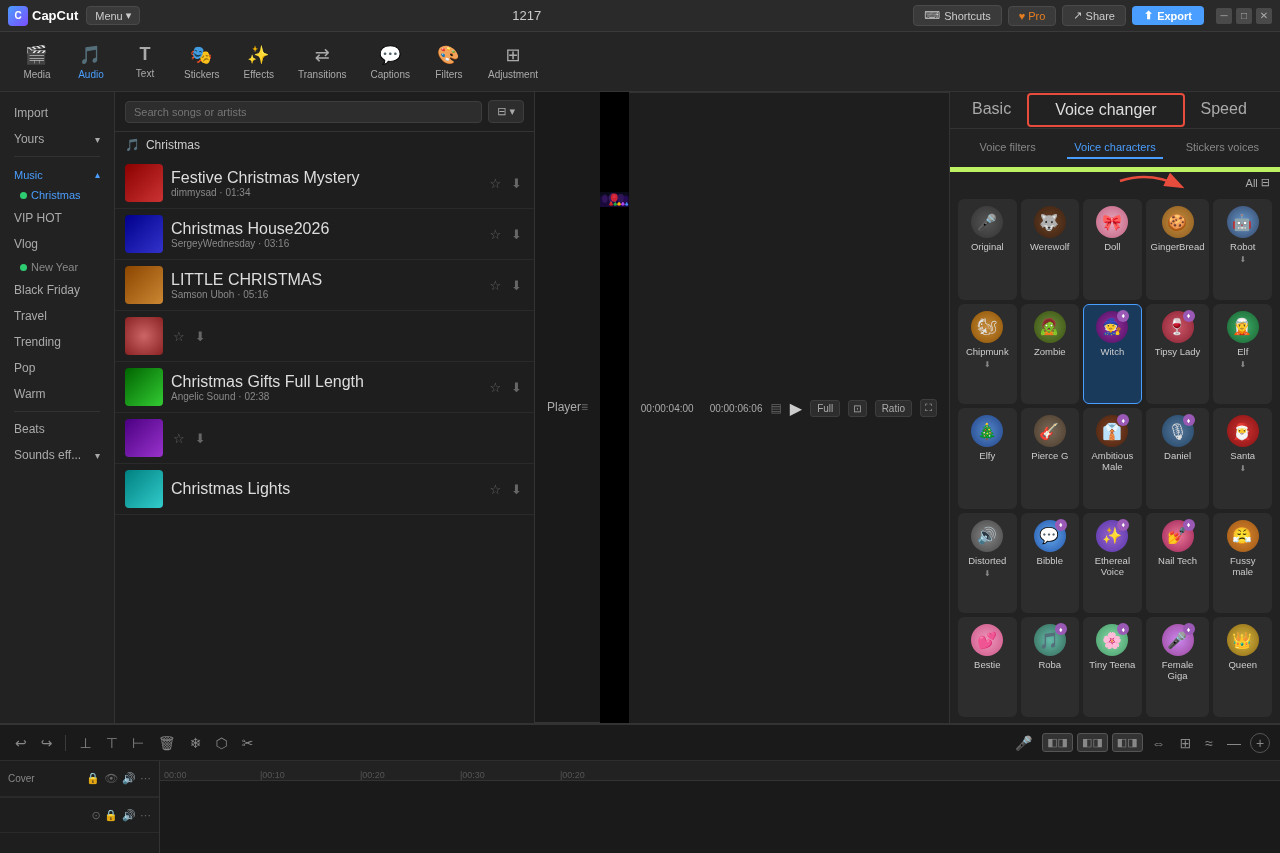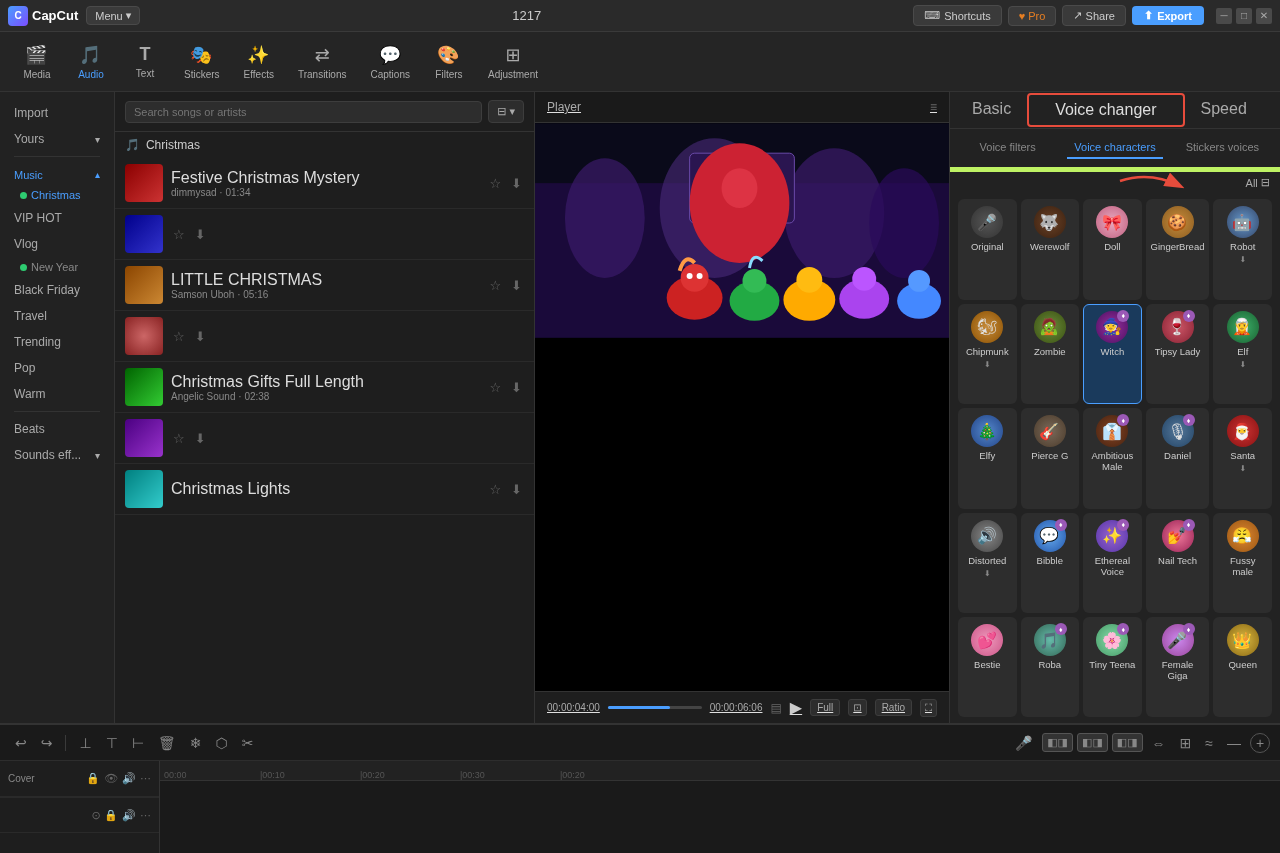--- a/index.html
+++ b/index.html
@@ -46,21 +46,21 @@
     .music-list { flex: 1; overflow-y: auto; }
     .music-item { display: flex; align-items: center; padding: 6px 10px; cursor: pointer; gap: 8px; border-bottom: 1px solid #2a2a2a; }
     .music-thumb { width: 38px; height: 38px; border-radius: 4px; background: #444; flex-shrink: 0; overflow: hidden; display: flex; align-items: center; justify-content: center; }
     .music-info { flex: 1; overflow: hidden; }
     .music-title { font-size: 16px; color: #ddd; white-space: nowrap; overflow: hidden; text-overflow: ellipsis; }
     .music-artist { font-size: 10px; color: #888; }
     .music-actions { display: flex; gap: 6px; }
     .music-action-btn { background: none; border: none; color: #666; cursor: pointer; font-size: 13px; padding: 2px; }
 
     
-    .player-area { width: 415px; background: #1a1a1a; display: flex; flex-direction: column; border-right: 1px solid #333; text-decoration: underline; }
+    .player-area { width: 415px; background: #1a1a1a; display: flex; flex-direction: row; border-right: 1px solid #333; }
     .player-header { padding: 8px 12px; font-size: 12px; color: #aaa; display: flex; align-items: center; justify-content: space-between; border-bottom: 1px solid #333; }
     .video-frame { width: 100%; height: 215px; background: #000; position: relative; overflow: hidden; }
     .player-controls { padding: 6px 12px; display: flex; align-items: center; gap: 8px; background: #1e1e1e; border-top: 1px solid #333; }
     .time-display { font-size: 10px; color: #aaa; }
     .progress-bar { flex: 1; height: 3px; background: #444; border-radius: 2px; }
     .progress-fill { height: 100%; background: #4a9eff; border-radius: 2px; width: 66%; }
     .play-btn { background: none; border: none; color: #ccc; cursor: pointer; font-size: 16px; }
     .player-option-btn { background: #2d2d2d; border: 1px solid #3d3d3d; color: #aaa; padding: 2px 6px; border-radius: 3px; font-size: 10px; cursor: pointer; }
 
     
@@ -292,20 +292,24 @@
           <div class="music-title">Festive Christmas Mystery</div>
           <div class="music-artist"><span>dimmysad</span> · <span>01:34</span></div>
         </div>
         <div class="music-actions">
           <button class="music-action-btn">☆</button>
           <button class="music-action-btn">⬇</button>
         </div>
       </div>
       <div class="music-item">
         <div class="music-thumb thumb-blue"></div>
+        <div class="music-info">
+          <div class="music-title">Christmas House2026</div>
+          <div class="music-artist"><span>SergeyWednesday</span> · <span>03:16</span></div>
+        </div>
         <div class="music-actions">
           <button class="music-action-btn">☆</button>
           <button class="music-action-btn">⬇</button>
         </div>
       </div>
       <div class="music-item">
         <div class="music-thumb thumb-orange"></div>
         <div class="music-info">
           <div class="music-title">LITTLE CHRISTMAS</div>
           <div class="music-artist"><span>Samson Uboh</span> · <span>05:16</span></div>

